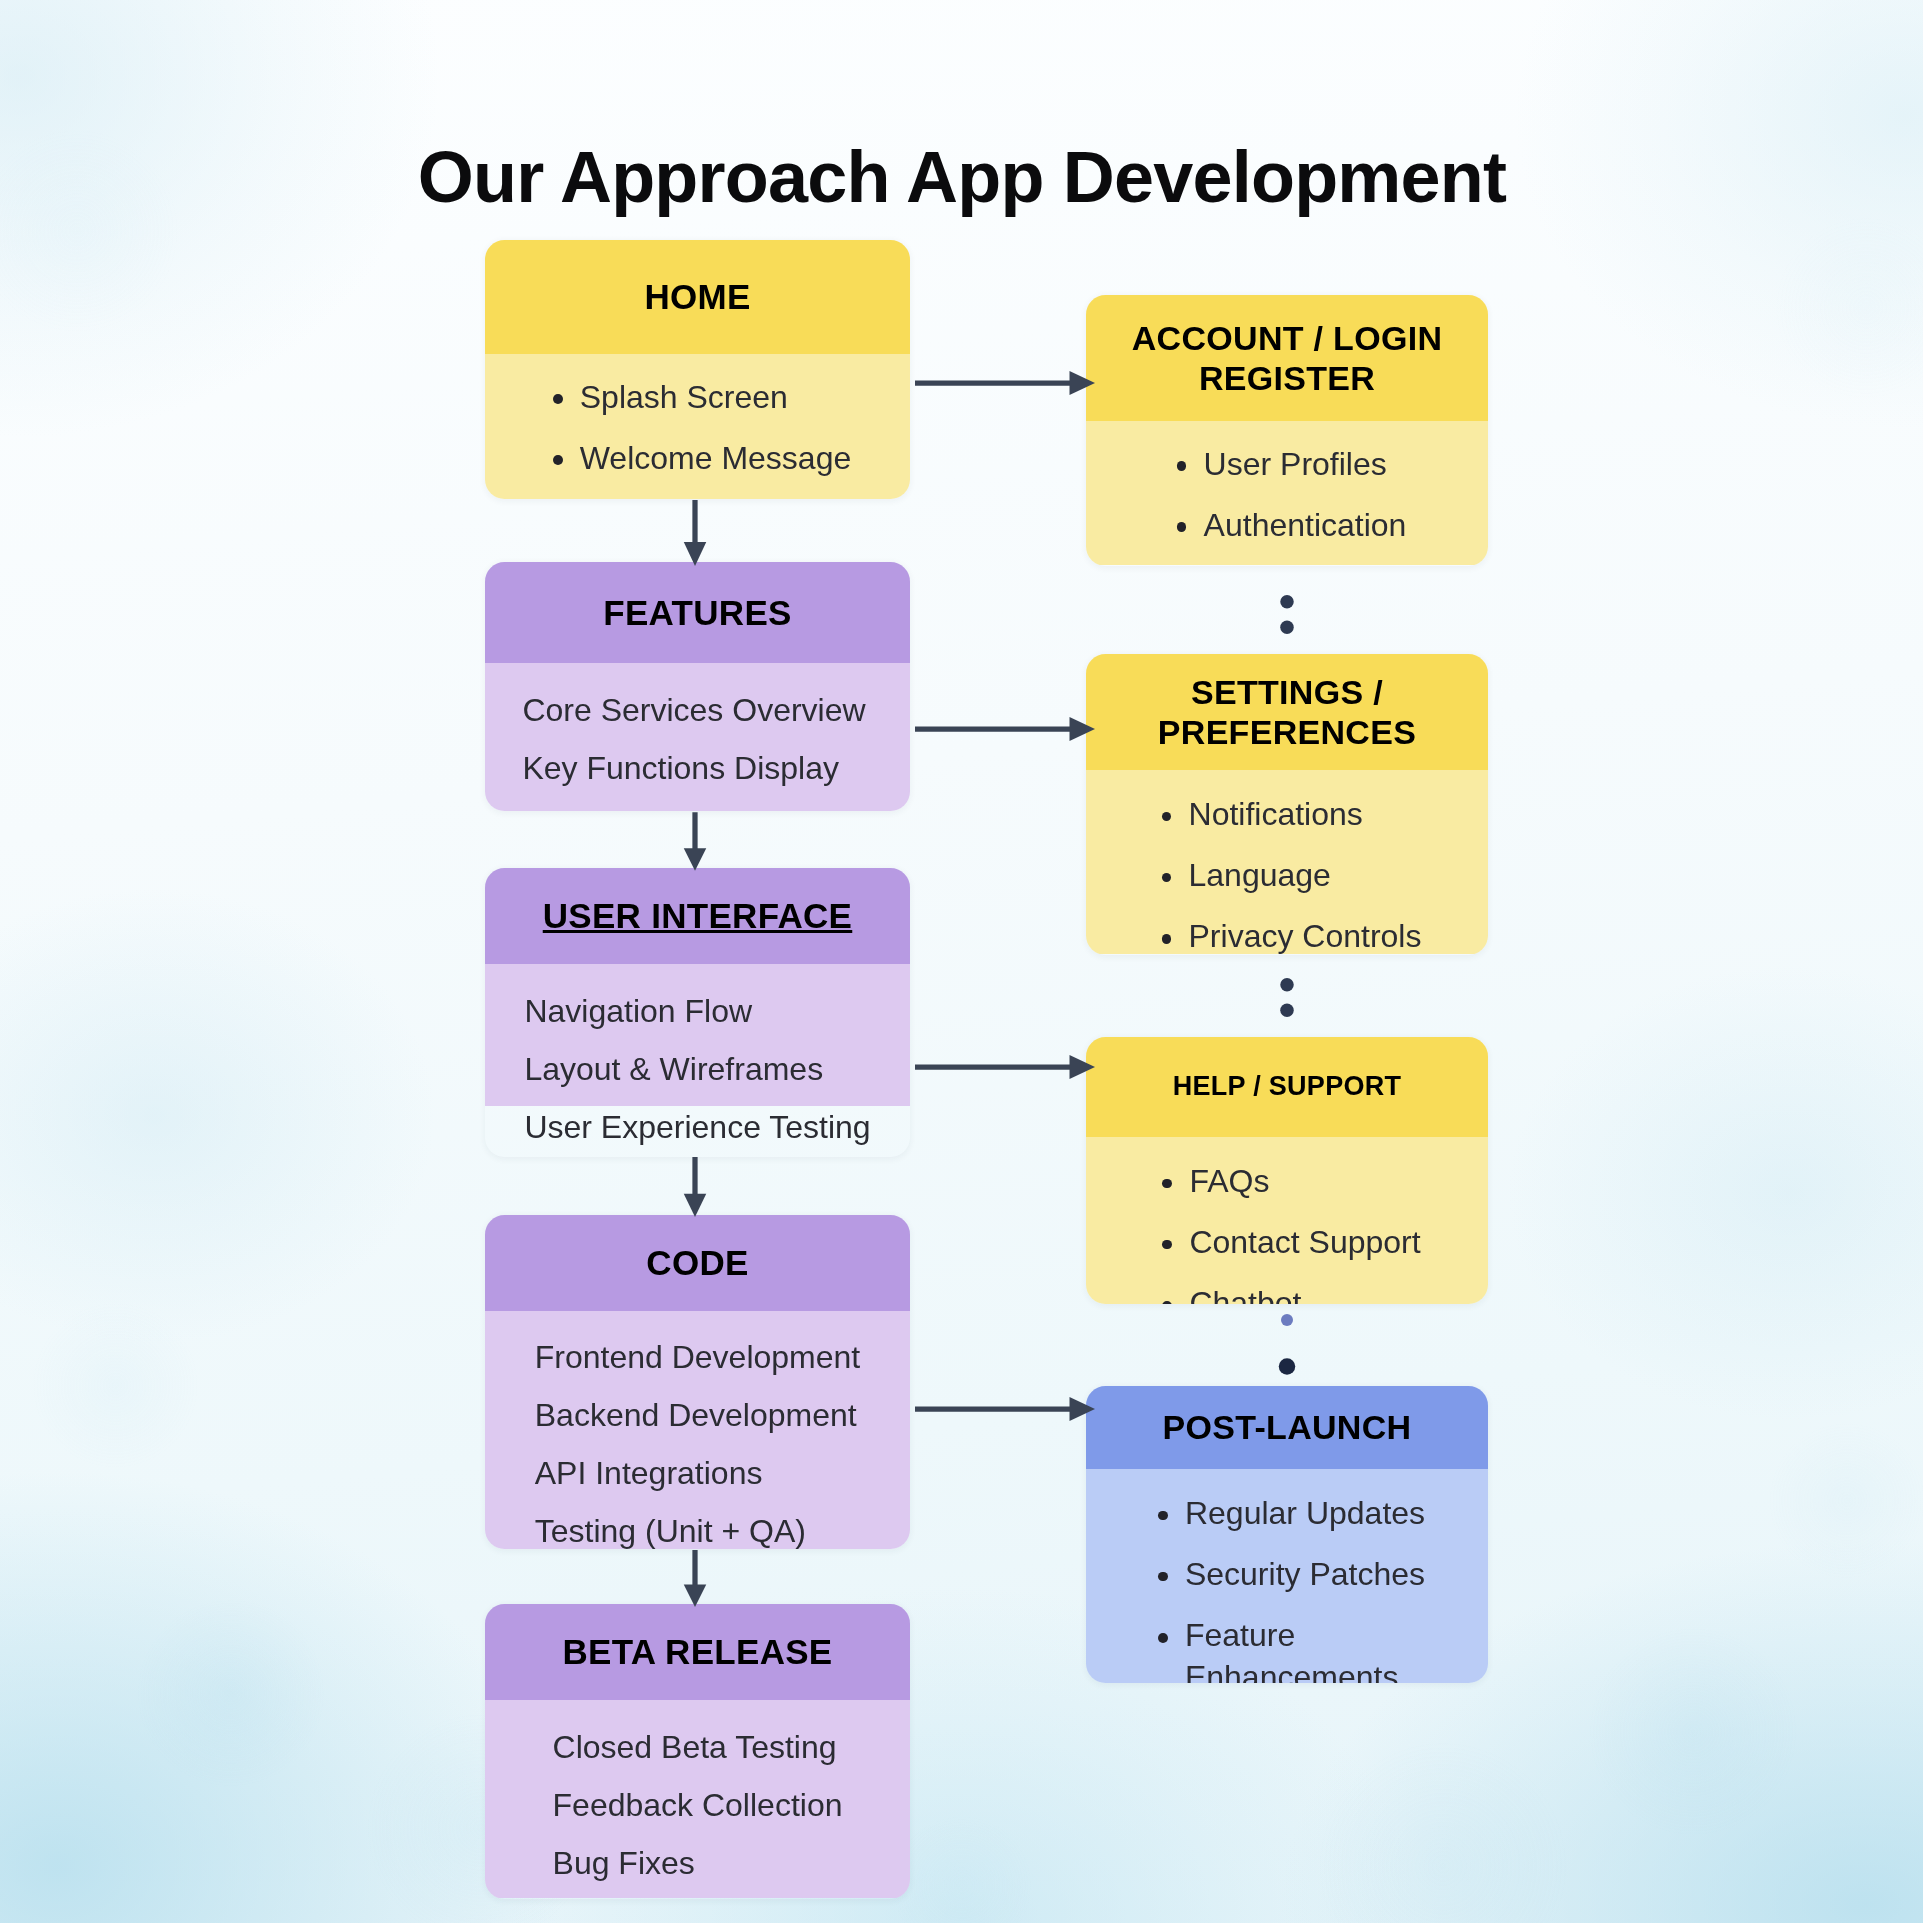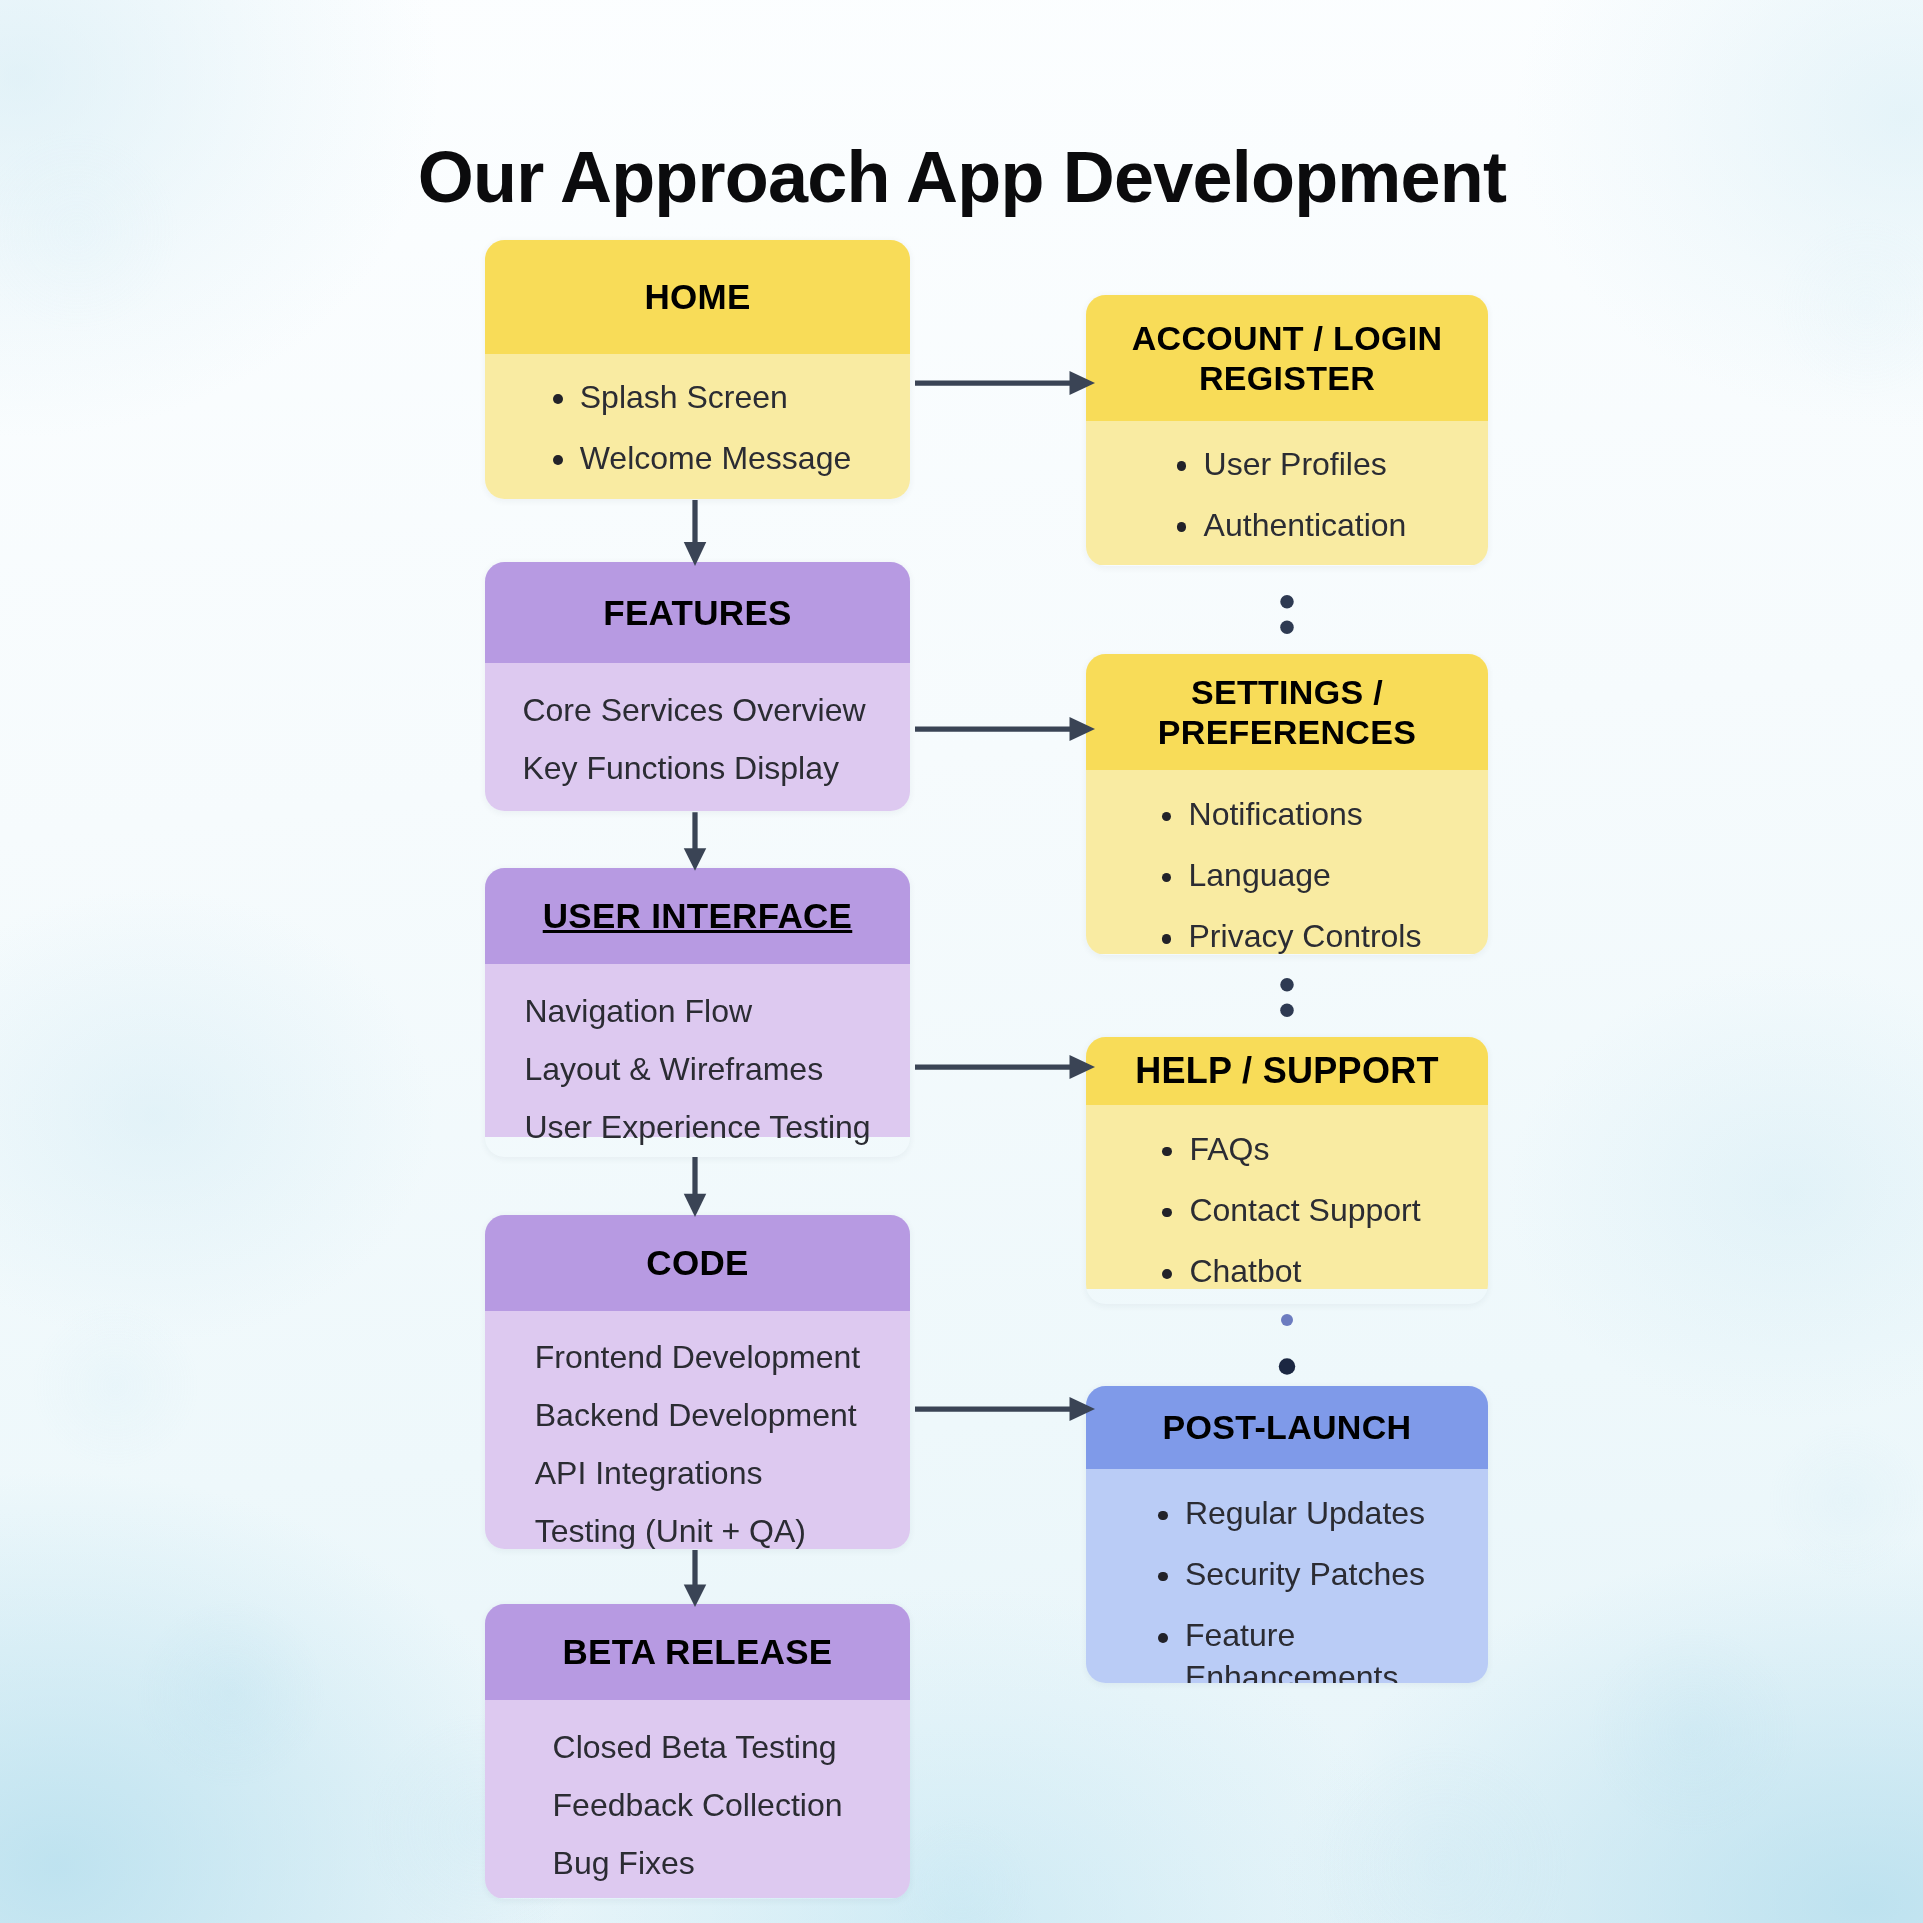--- a/index.html
+++ b/index.html
@@ -159,21 +159,21 @@
         <div class="lines">
           <div>Core Services Overview</div>
           <div>Key Functions Display</div>
         </div>
       </div>
     </div>
   </div>
 
   <div class="node c-purple" style="left:485px; top:868px; width:425px; height:289px;">
     <div class="node-header" style="height:96px; font-size:35px;text-decoration:underline;">USER INTERFACE</div>
-    <div class="node-body" style="height:173px; padding:27px 15px 0 15px; font-size:32px;">
+    <div class="node-body" style="height:142px; padding:27px 15px 0 15px; font-size:32px;">
       <div class="lines-wrap">
         <div class="lines">
           <div>Navigation Flow</div>
           <div>Layout &amp; Wireframes</div>
           <div>User Experience Testing</div>
         </div>
       </div>
     </div>
   </div>
 
@@ -225,21 +225,21 @@
         <ul class="bullets">
           <li>Notifications</li>
           <li>Language</li>
           <li>Privacy Controls</li>
         </ul>
       </div>
     </div>
   </div>
 
   <div class="node c-yellow" style="left:1086px; top:1037px; width:402px; height:267px;">
-    <div class="node-header" style="height:68px; font-size:36px;">HELP / SUPPORT</div>
+    <div class="node-header" style="height:100px; font-size:27px;">HELP / SUPPORT</div>
     <div class="node-body" style="height:184px; padding:24px 13.5px 0 13.5px; font-size:32px;">
       <div class="bullet-wrap">
         <ul class="bullets">
           <li>FAQs</li>
           <li>Contact Support</li>
           <li>Chatbot</li>
         </ul>
       </div>
     </div>
   </div>

